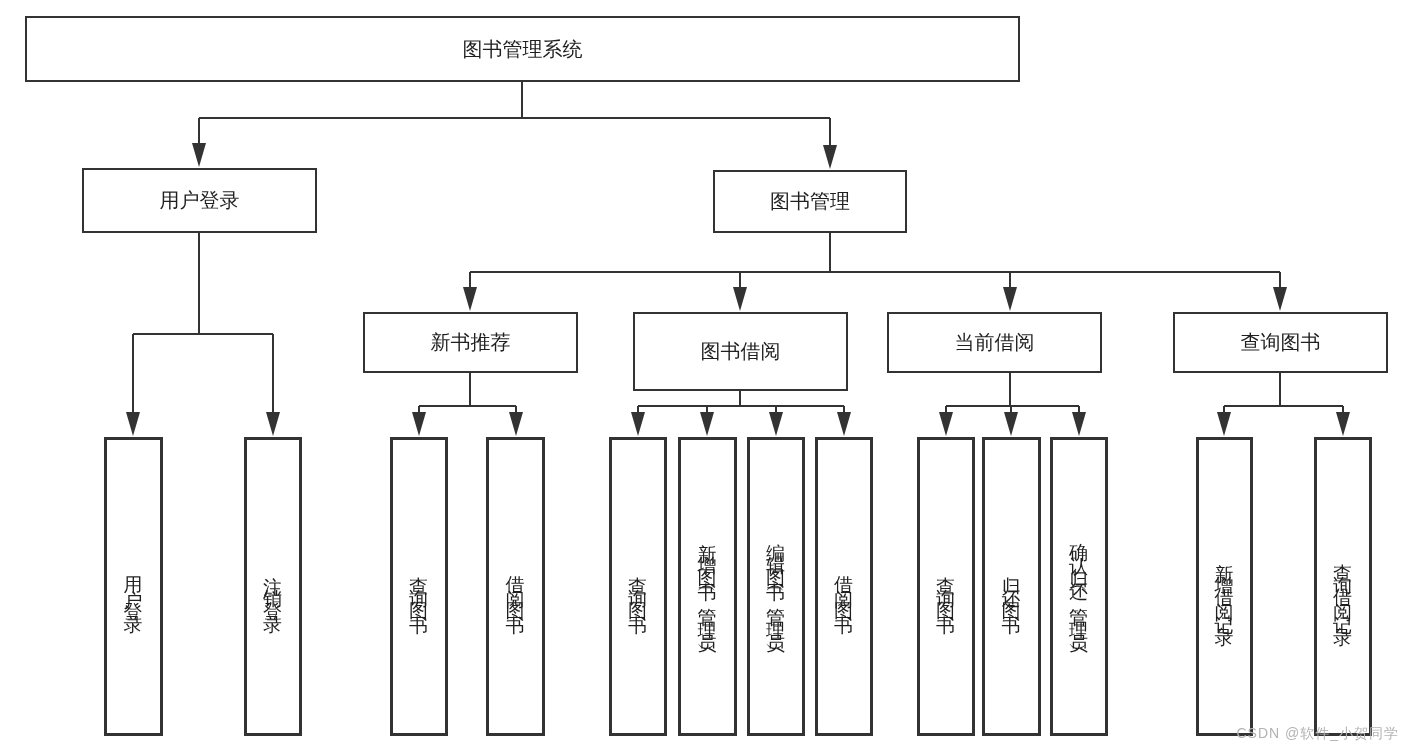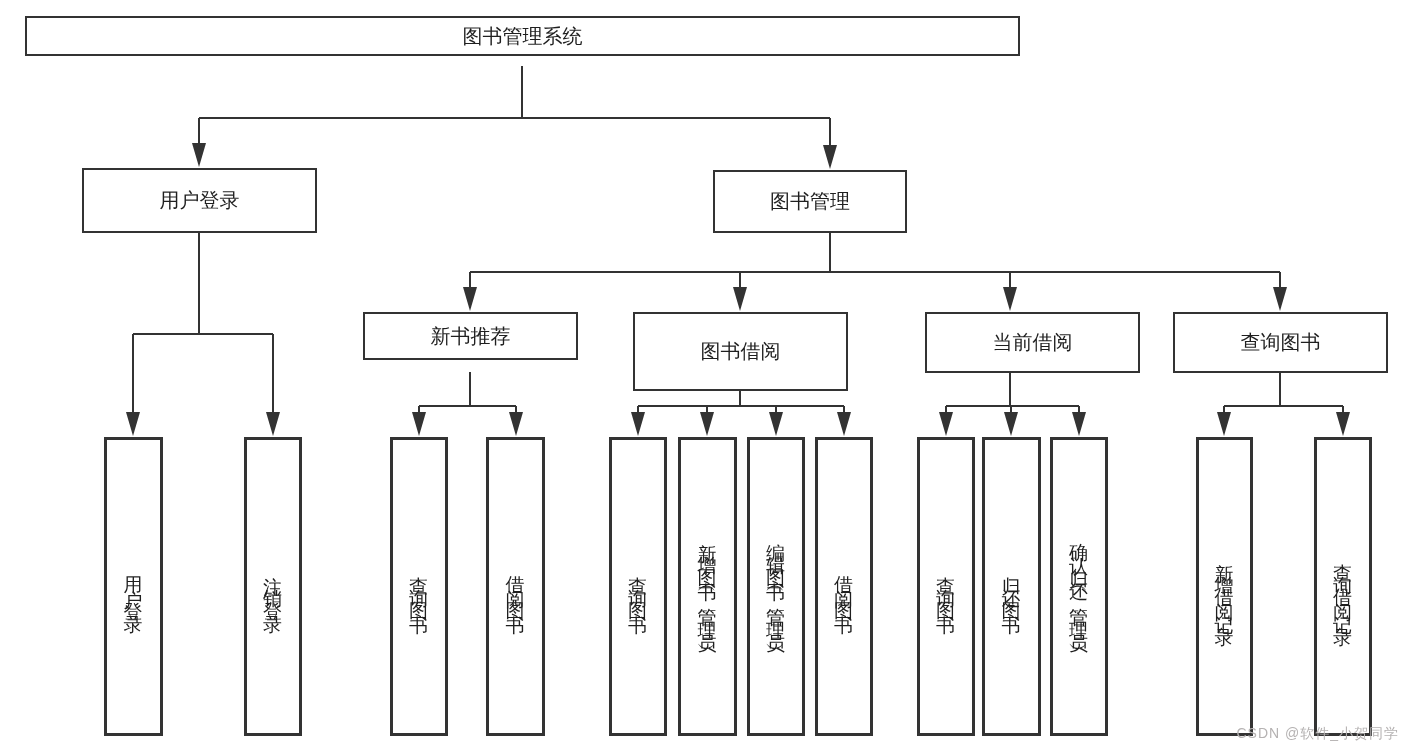--- a/index.html
+++ b/index.html
@@ -37,28 +37,28 @@
   .vnode {
     border-width: 3px;
     writing-mode: vertical-lr;
     text-orientation: mixed;
     font-size: 19px;
     letter-spacing: 13px;
     white-space: normal;
     line-height: 1;
   }
   
-  .n-root   { left: 25px;  top: 16px;  width: 995px; height: 40px; }
+  .n-root   { left: 25px;  top: 16px;  width: 995px; height: 66px; }
   
   .n-login  { left: 82px;  top: 168px; width: 235px; height: 65px; }
   .n-mgmt   { left: 713px; top: 170px; width: 194px; height: 63px; }
   
-  .n-rec    { left: 363px;  top: 312px; width: 215px; height: 48px; text-align: center; }
+  .n-rec    { left: 363px;  top: 312px; width: 215px; height: 61px; text-align: center; }
   .n-borrow { left: 633px;  top: 312px; width: 215px; height: 79px; }
-  .n-cur    { left: 925px;  top: 312px; width: 215px; height: 61px; }
+  .n-cur    { left: 887px;  top: 312px; width: 215px; height: 61px; }
   .n-hist   { left: 1173px; top: 312px; width: 215px; height: 61px; }
   
   .leaf { top: 437px; height: 299px; }
   .l1  { left: 104px;  width: 59px; }
   .l2  { left: 244px;  width: 58px; }
   .l3  { left: 390px;  width: 58px; }
   .l4  { left: 486px;  width: 59px; }
   .l5  { left: 609px;  width: 58px; }
   .l6  { left: 678px;  width: 59px; }
   .l7  { left: 747px;  width: 58px; }

